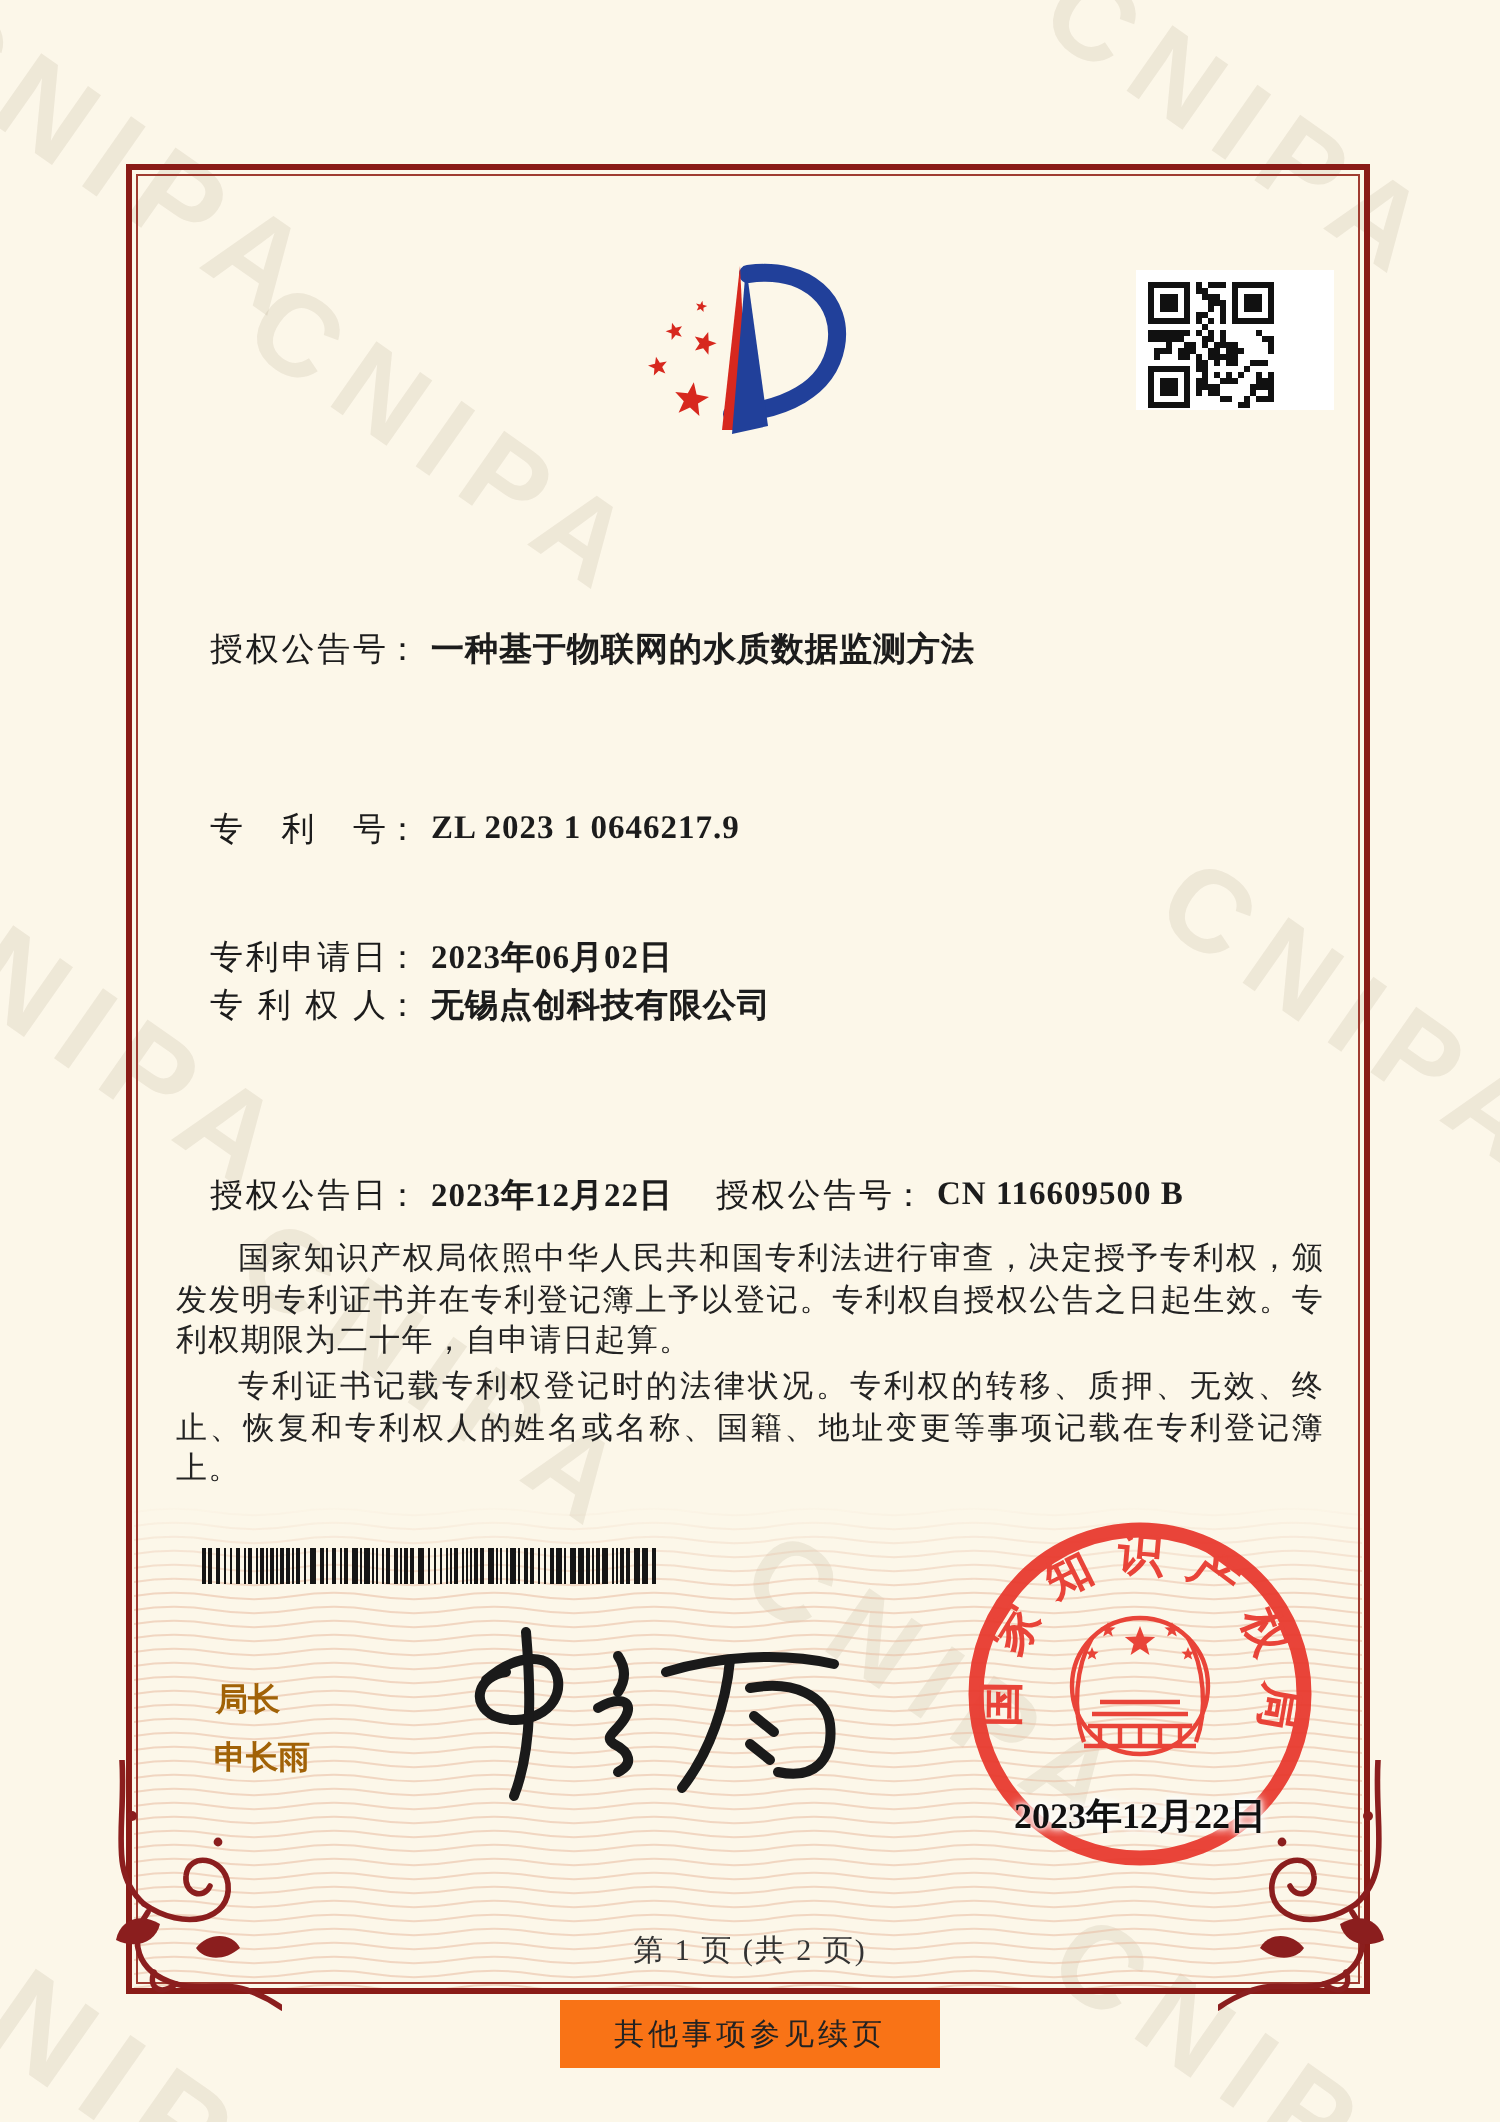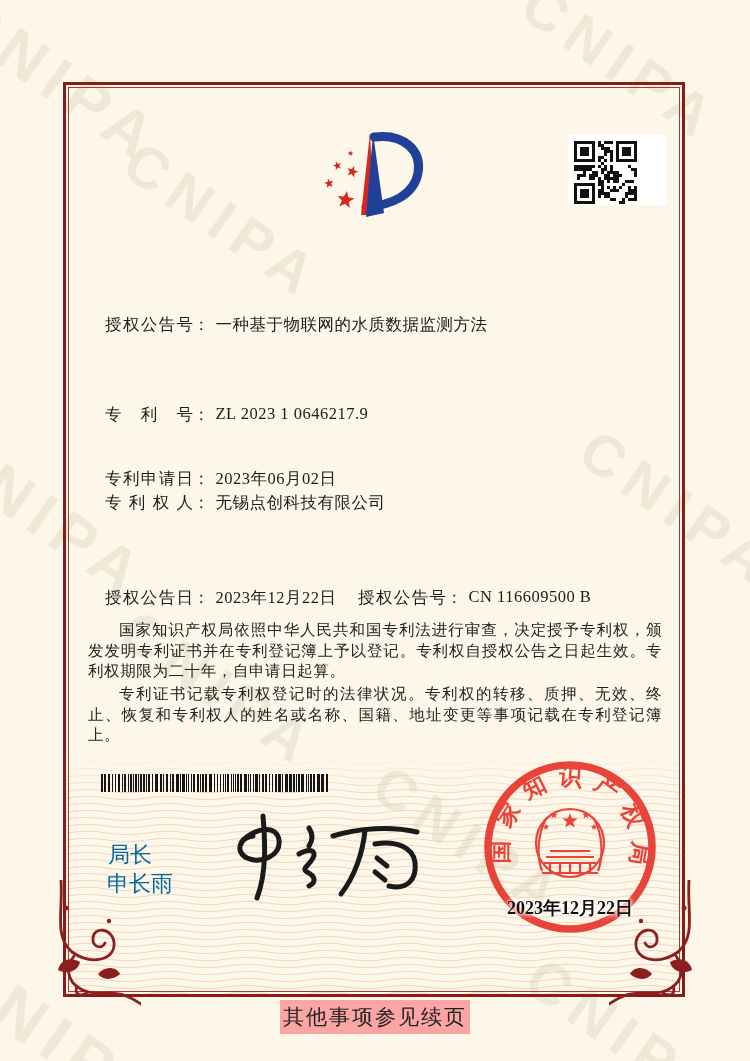--- a/index.html
+++ b/index.html
@@ -23,39 +23,39 @@
   .cert-no{position:absolute;left:100px;top:127px;z-index:5;font-size:17px;letter-spacing:2px;color:#222;}
   .logo{position:absolute;left:318px;top:129px;z-index:5;}
   .qrbox{position:absolute;left:568px;top:135px;width:99px;height:70px;background:#fff;z-index:5;}
   .qr{position:absolute;left:6px;top:6px;}
   .title{position:absolute;left:0;top:220px;width:750px;text-align:center;z-index:5;
          font-size:35px;font-weight:500;color:#101010;letter-spacing:16px;padding-left:16px;box-sizing:border-box;}
   
   .frow{position:absolute;left:105px;z-index:5;font-size:16.5px;white-space:nowrap;}
   .flabel{display:inline-block;width:88px;text-align:justify;text-align-last:justify;vertical-align:top;}
   .fcolon{display:inline-block;vertical-align:top;margin-right:6px;}
-  .fvalue{display:inline-block;vertical-align:top;letter-spacing:0.5px;}
+  .fvalue{display:inline-block;vertical-align:top;letter-spacing:0.5px;font-weight:bold;}
   .addr .fvalue{width:452px;line-height:25px;white-space:normal;}
   .g2{position:absolute;left:253px;top:0;}
   
   .para{position:absolute;left:88px;width:574px;z-index:5;font-size:15.5px;line-height:20.5px;
         text-indent:2em;text-align:justify;letter-spacing:0.6px;color:#232323;}
   
   .barcode{position:absolute;left:101px;top:774px;z-index:5;}
   .officer{position:absolute;z-index:6;font-family:"Liberation Sans","DejaVu Sans",sans-serif;
-           font-size:22px;font-weight:400;color:#0369a1;}
+           font-size:16px;font-weight:700;color:#a16207;}
   .sig{position:absolute;left:225px;top:810px;z-index:6;}
   .seal{position:absolute;left:478px;top:755px;z-index:6;opacity:0.93;}
   .seal-date{position:absolute;left:478px;top:896px;width:184px;text-align:center;z-index:7;
              font-size:18px;font-weight:700;color:#111;
              text-shadow:0 0 2px #fff,0 0 4px #fff,0 0 6px #fff;}
   .page-no{position:absolute;left:0;top:966px;width:750px;text-align:center;z-index:5;
            font-size:15px;letter-spacing:1px;color:#333;}
-  .note-box{position:absolute;left:280px;top:1000px;width:190px;height:34px;background:#fca5a5;z-index:5;
-            display:flex;align-items:center;justify-content:center;font-size:21px;letter-spacing:2px;color:#222;}
+  .note-box{position:absolute;left:280px;top:1000px;width:190px;height:34px;background:#f97316;z-index:5;
+            display:flex;align-items:center;justify-content:center;font-size:15px;letter-spacing:2px;color:#222;}
 </style>
 </head>
 <body>
 
 <div class="page">
 
   <div id="wm-layer">
       <div class="wm" style="left: -20px; top: -18px; font-size: 62px;">CNIPA</div>
       <div class="wm" style="left: 150px; top: 128px; font-size: 58px;">CNIPA</div>
       <div class="wm" style="left: 548px; top: -30px; font-size: 58px;">CNIPA</div>
@@ -511,15 +511,16 @@
     <g id="emblem-stars" fill="#e8372c">
         <polygon points="92.0,58.0 94.0,63.3 99.6,63.5 95.2,67.0 96.7,72.5 92.0,69.4 87.3,72.5 88.8,67.0 84.4,63.5 90.0,63.3"></polygon>
         <polygon points="76.0,56.0 77.0,58.6 79.8,58.8 77.6,60.5 78.4,63.2 76.0,61.7 73.6,63.2 74.4,60.5 72.2,58.8 75.0,58.6"></polygon>
         <polygon points="108.0,56.0 109.0,58.6 111.8,58.8 109.6,60.5 110.4,63.2 108.0,61.7 105.6,63.2 106.4,60.5 104.2,58.8 107.0,58.6"></polygon>
         <polygon points="68.0,68.5 68.9,70.8 71.3,70.9 69.4,72.5 70.1,74.8 68.0,73.5 65.9,74.8 66.6,72.5 64.7,70.9 67.1,70.8"></polygon>
         <polygon points="116.0,68.5 116.9,70.8 119.3,70.9 117.4,72.5 118.1,74.8 116.0,73.5 113.9,74.8 114.6,72.5 112.7,70.9 115.1,70.8"></polygon>
       </g>
   </svg>
   <div class="seal-date">2023年12月22日</div>
 
+  <div class="page-no">第 1 页 (共 2 页)</div>
   <div class="note-box">其他事项参见续页</div>
 
 </div>
 
 </body></html>

